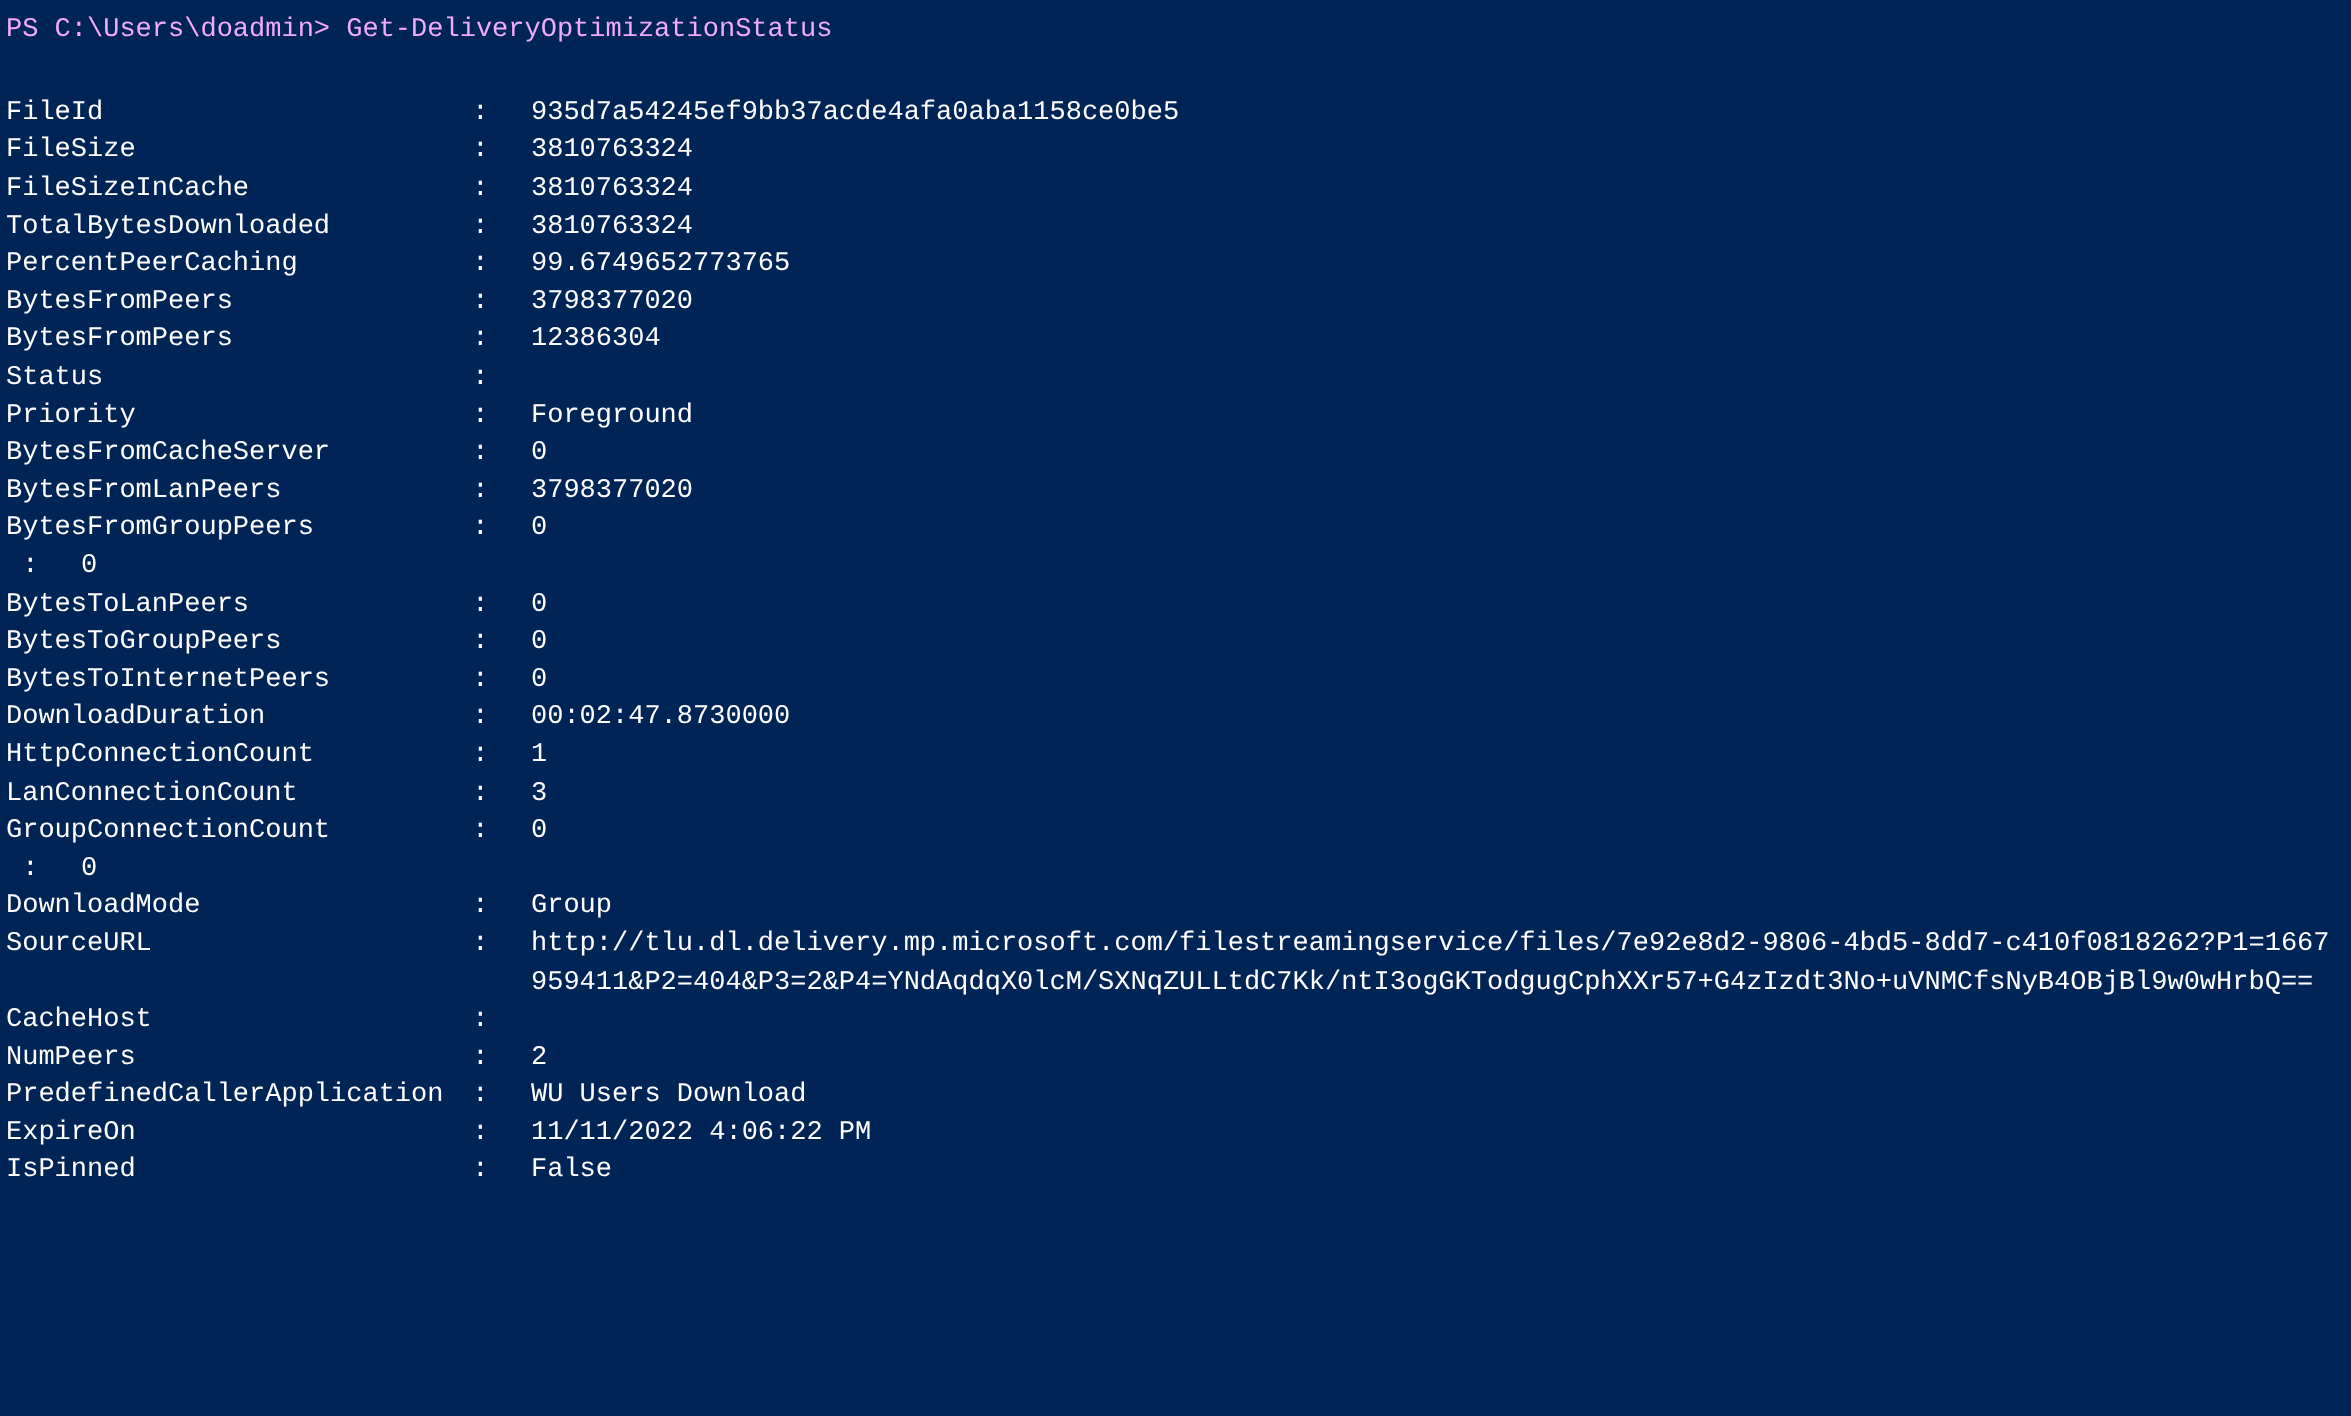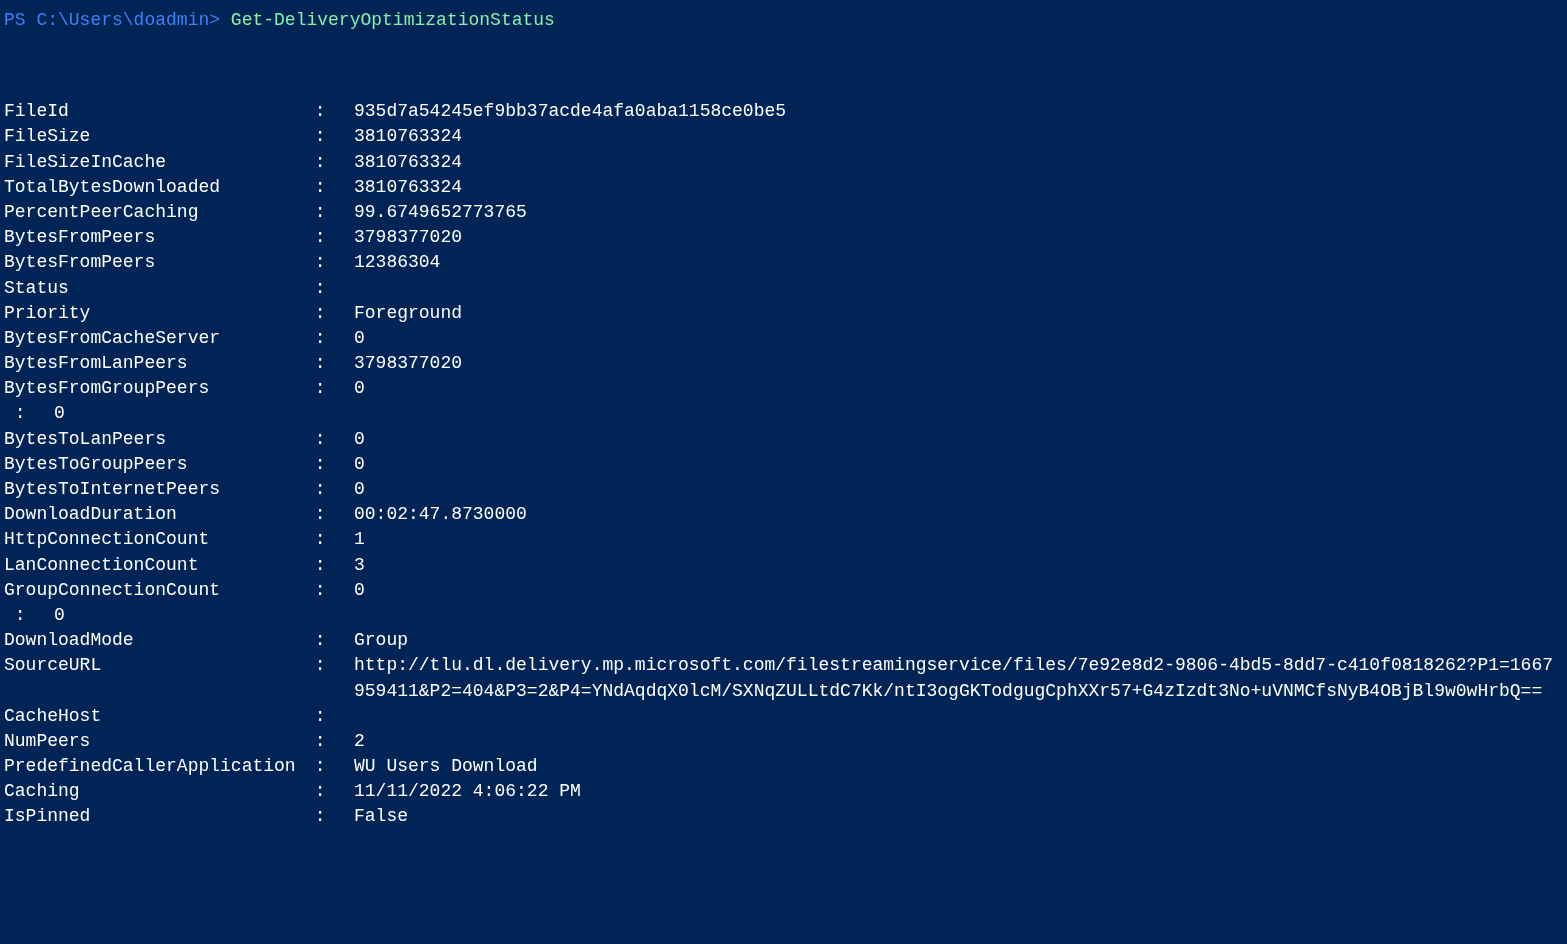--- a/index.html
+++ b/index.html
@@ -14,27 +14,27 @@
       color: #ffffff;
       padding: 8px 4px;
       line-height: 1.4;
       width: 1567px;
       min-height: 944px;
     }
     .prompt-line {
       white-space: pre;
     }
     .prompt-text {
-      color: #3b82f6;
+      color: #f0abfc;
     }
     .command-text {
-      color: #86efac;
+      color: #f0abfc;
     }
     .output {
-      margin-top: 66px;
+      margin-top: 30px;
     }
     .row {
       display: flex;
       white-space: pre;
     }
     .key-col {
       width: 300px;
       flex-shrink: 0;
     }
     .sep-col {
@@ -72,15 +72,15 @@
     <div class="row"><span class="key-col">DownloadDuration            </span><span class="sep-col"> : </span><span class="val-col">00:02:47.8730000</span></div>
     <div class="row"><span class="key-col">HttpConnectionCount         </span><span class="sep-col"> : </span><span class="val-col">1</span></div>
     <div class="row"><span class="key-col">LanConnectionCount          </span><span class="sep-col"> : </span><span class="val-col">3</span></div>
     <div class="row"><span class="key-col">GroupConnectionCount        </span><span class="sep-col"> : </span><span class="val-col">0</span></div>
     <div class="row"><span class="sep-col"> : </span><span class="val-col">0</span></div>
     <div class="row"><span class="key-col">DownloadMode                </span><span class="sep-col"> : </span><span class="val-col">Group</span></div>
     <div class="row"><span class="key-col">SourceURL                   </span><span class="sep-col"> : </span><span class="val-col">http://tlu.dl.delivery.mp.microsoft.com/filestreamingservice/files/7e92e8d2-9806-4bd5-8dd7-c410f0818262?P1=1667959411&amp;P2=404&amp;P3=2&amp;P4=YNdAqdqX0lcM/SXNqZULLtdC7Kk/ntI3ogGKTodgugCphXXr57+G4zIzdt3No+uVNMCfsNyB4OBjBl9w0wHrbQ==</span></div>
     <div class="row"><span class="key-col">CacheHost                   </span><span class="sep-col"> : </span><span class="val-col"></span></div>
     <div class="row"><span class="key-col">NumPeers                    </span><span class="sep-col"> : </span><span class="val-col">2</span></div>
     <div class="row"><span class="key-col">PredefinedCallerApplication </span><span class="sep-col"> : </span><span class="val-col">WU Users Download</span></div>
-    <div class="row"><span class="key-col">Caching                    </span><span class="sep-col"> : </span><span class="val-col">11/11/2022 4:06:22 PM</span></div>
+    <div class="row"><span class="key-col">ExpireOn                    </span><span class="sep-col"> : </span><span class="val-col">11/11/2022 4:06:22 PM</span></div>
     <div class="row"><span class="key-col">IsPinned                    </span><span class="sep-col"> : </span><span class="val-col">False</span></div>
   </div>
 
 </body></html>

